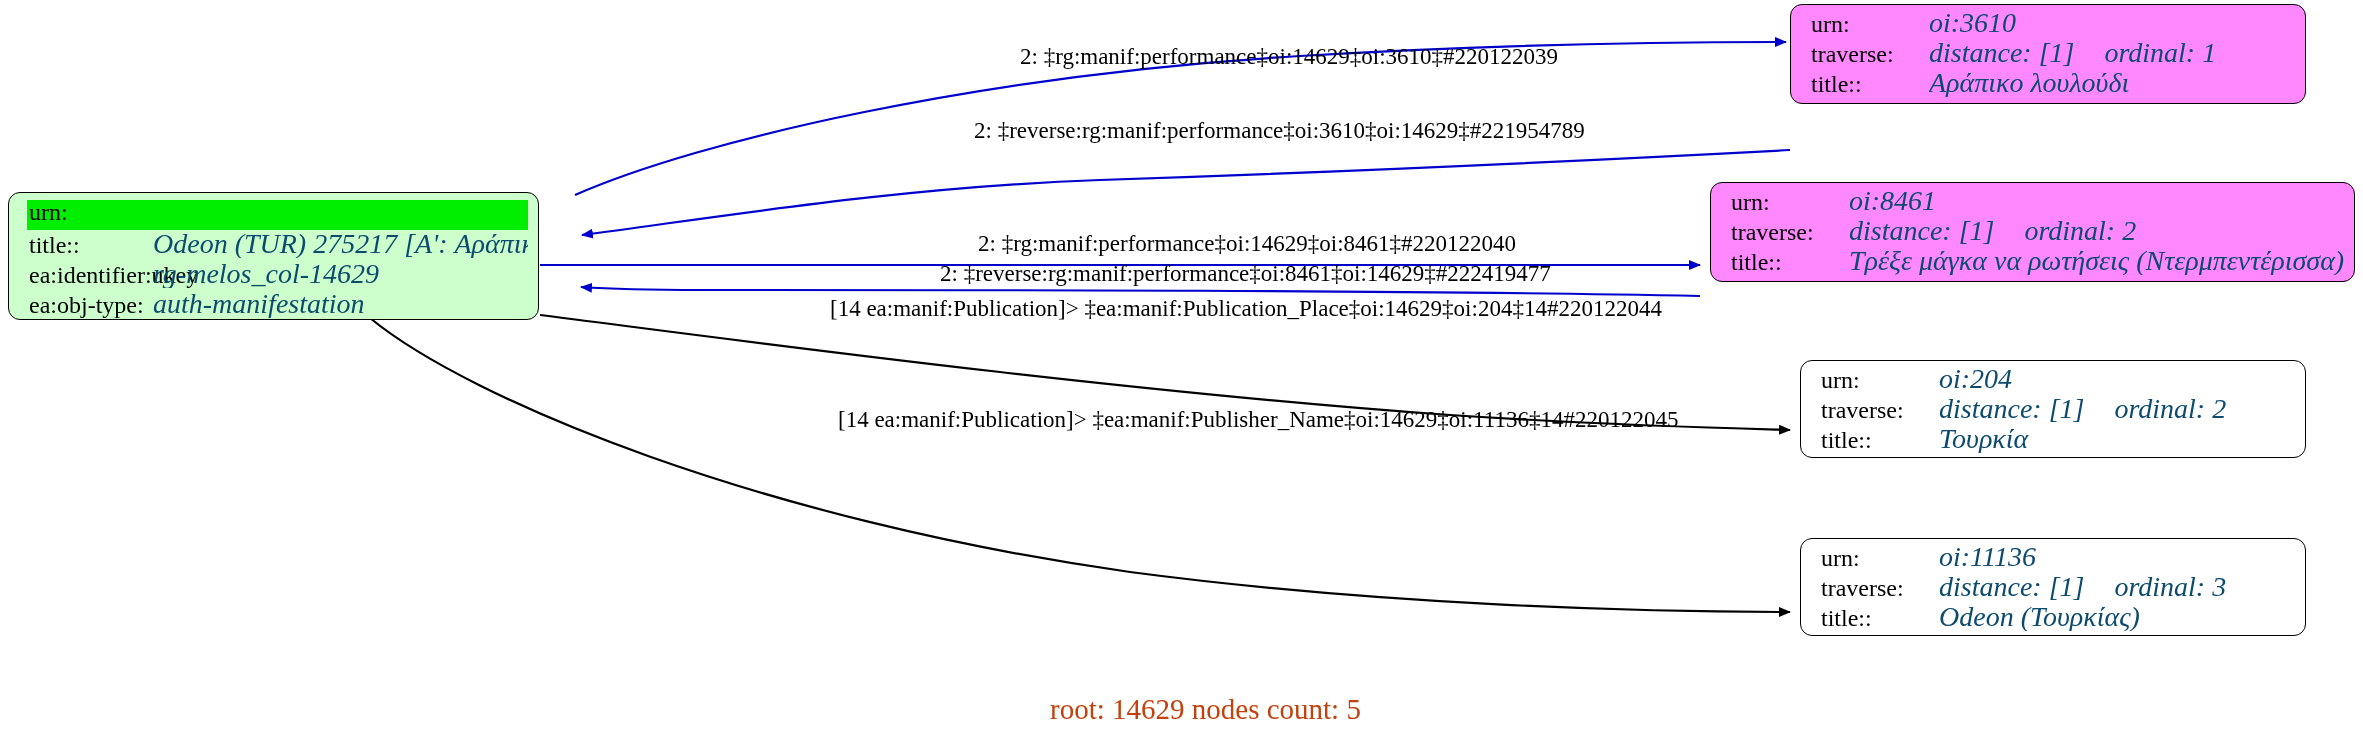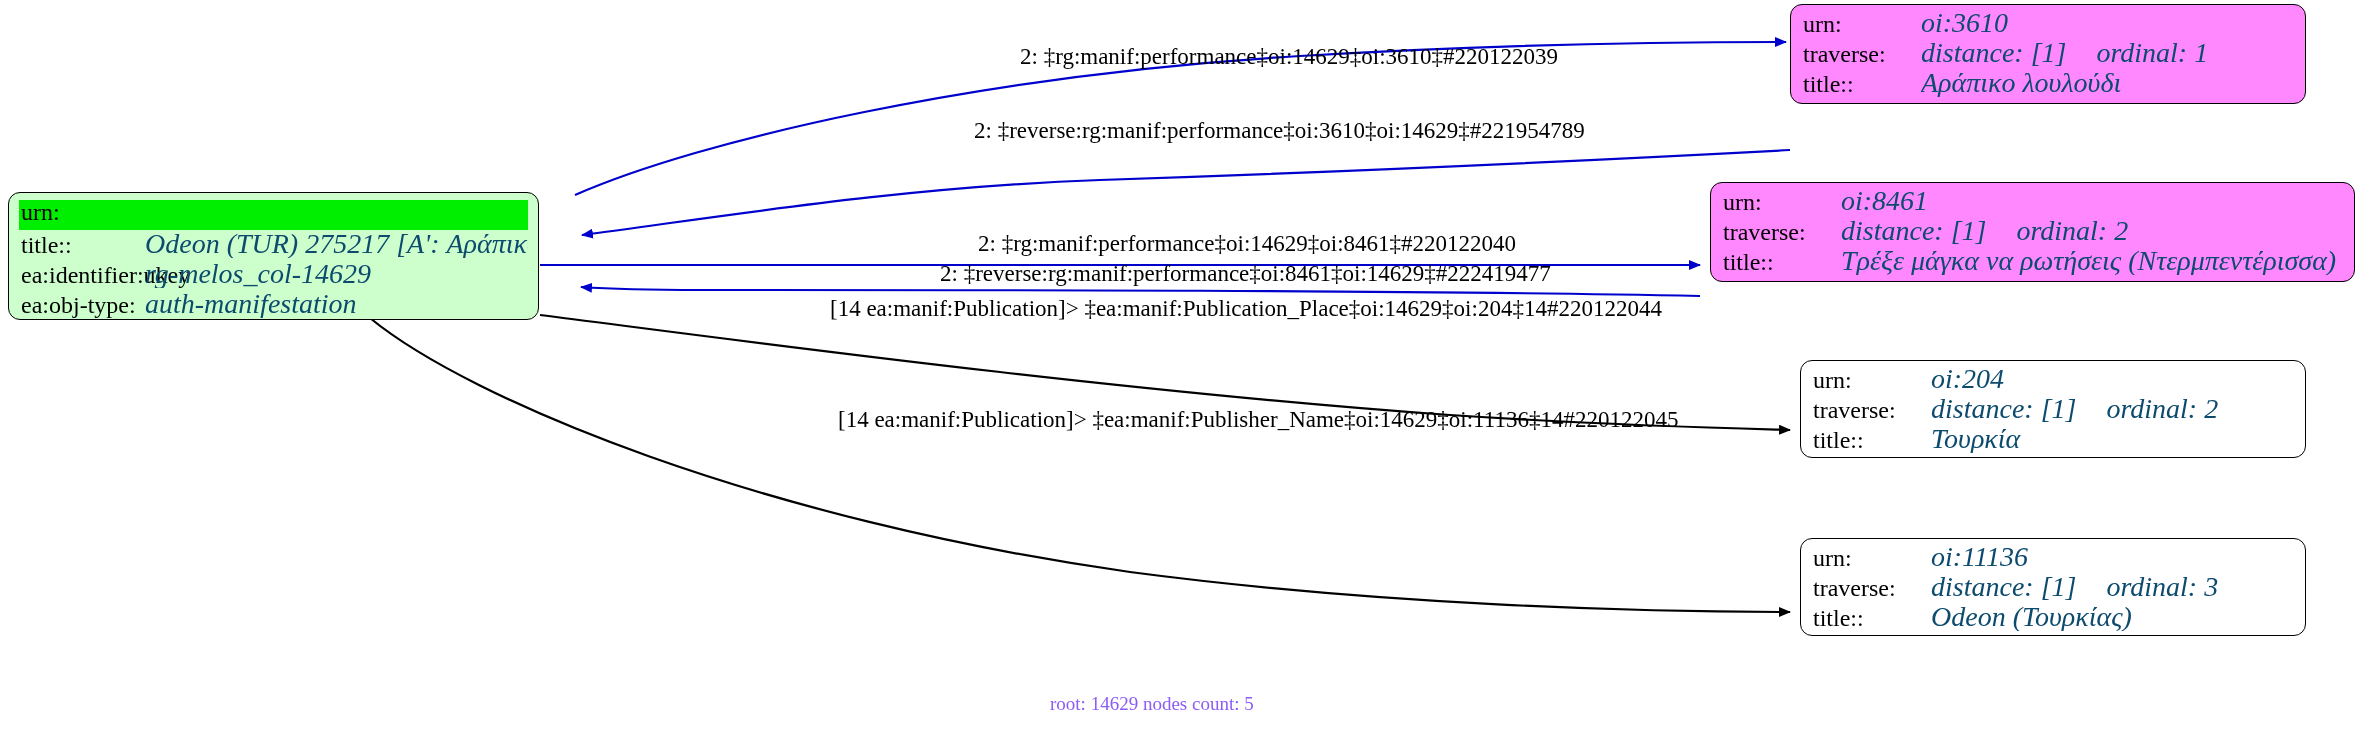--- a/index.html
+++ b/index.html
@@ -22,21 +22,21 @@
     width: 2363px;
     height: 732px;
     pointer-events: none;
   }
   .node {
     position: absolute;
     box-sizing: border-box;
     border: 1.4px solid #000000;
     border-radius: 12px;
     overflow: hidden;
-    padding: 7px 10px 7px 12px;
+    padding: 7px 10px 7px 20px;
   }
   .node.green  { background: #ccffcc; }
   .node.pink   { background: #ff88ff; }
   .node.white  { background: #ffffff; }
 
   .row {
     display: flex;
     align-items: baseline;
     line-height: 1.0;
     height: 30px;
@@ -75,22 +75,22 @@
 
   .edge-label {
     position: absolute;
     font-size: 23px;
     color: #000000;
     white-space: nowrap;
     font-family: "Liberation Serif", "DejaVu Serif", serif;
   }
   .caption {
     position: absolute;
-    font-size: 19px;
-    color: #8b5cf6;
+    font-size: 29px;
+    color: #c2410c;
     white-space: nowrap;
     font-family: "Liberation Serif", "DejaVu Serif", serif;
   }
 </style>
 </head>
 <body>
 
 <div id="canvas">
 
   <svg class="edges" viewBox="0 0 2363 732">

